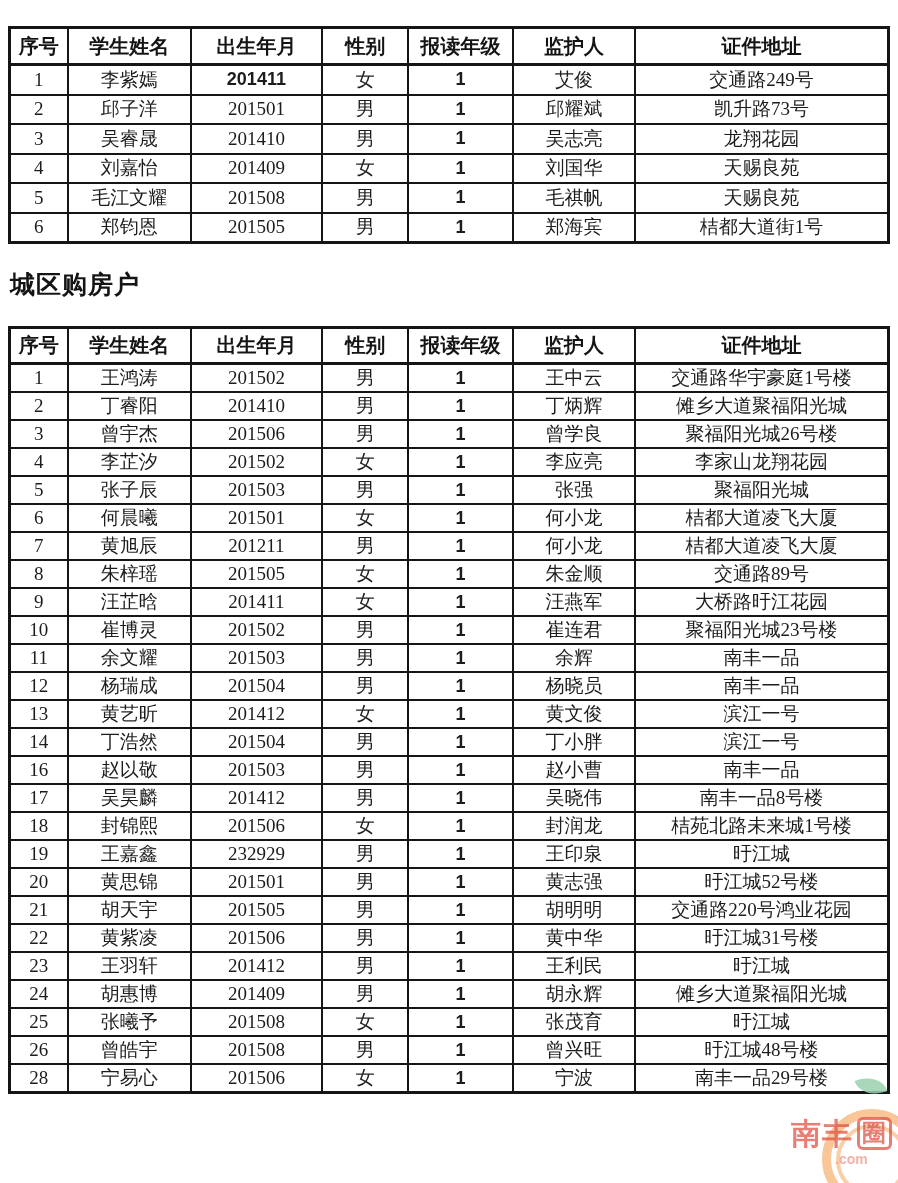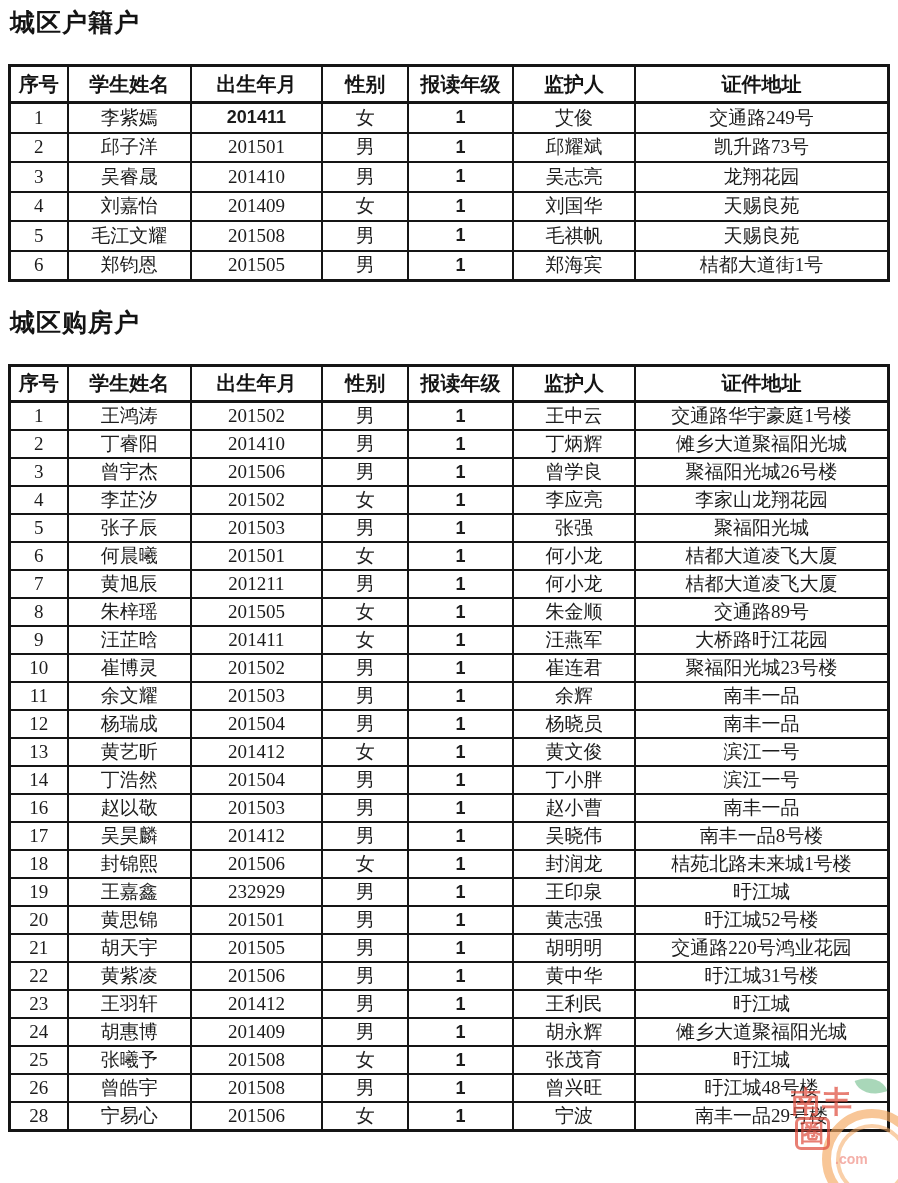--- a/index.html
+++ b/index.html
@@ -54,41 +54,40 @@
   .wm-ring-inner {
     position:absolute; right:-10px; bottom:-13px; width:72px; height:72px;
     border:4px solid rgba(244,168,96,.55); border-radius:50%; box-sizing:border-box;
   }
   .wm-leaf {
     position:absolute; right:13px; top:58px; width:28px; height:20px;
     background:rgba(154,208,173,.85); border-radius:2% 95% 5% 95%;
     transform:rotate(-18deg);
   }
   .wm-text {
-    position:absolute; left:18px; bottom:33px; display:flex; align-items:flex-start;
+    position:absolute; left:18px; bottom:33px; display:flex; align-items:center;
     font-family:"Liberation Sans","DejaVu Sans",sans-serif; font-weight:bold;
-    font-size:30px; line-height:30px; color:rgba(223,78,62,.72); letter-spacing:1px;flex-direction:column;
+    font-size:30px; line-height:30px; color:rgba(223,78,62,.72); letter-spacing:1px;
   }
   .wm-boxed {
     display:inline-block; margin-left:4px; padding:1px 2px 2px 2px;
     border:3px solid rgba(223,78,62,.72); border-radius:6px;
     font-size:24px; line-height:24px;
   }
   .wm-suffix {
     position:absolute; left:62px; bottom:16px;
     font-family:"Liberation Sans","DejaVu Sans",sans-serif; font-weight:bold;
     font-size:14px; color:rgba(240,150,140,.75);
   }
 </style>
 </head>
 <body>
 
 <div class="page">
 
-  <h2 class="sec-title">城区户籍户</h2>
   <div class="sec-0">
     <table class="roster">
       <thead>
         <tr>
             <th>序号</th>
             <th>学生姓名</th>
             <th>出生年月</th>
             <th>性别</th>
             <th>报读年级</th>
             <th>监护人</th>

